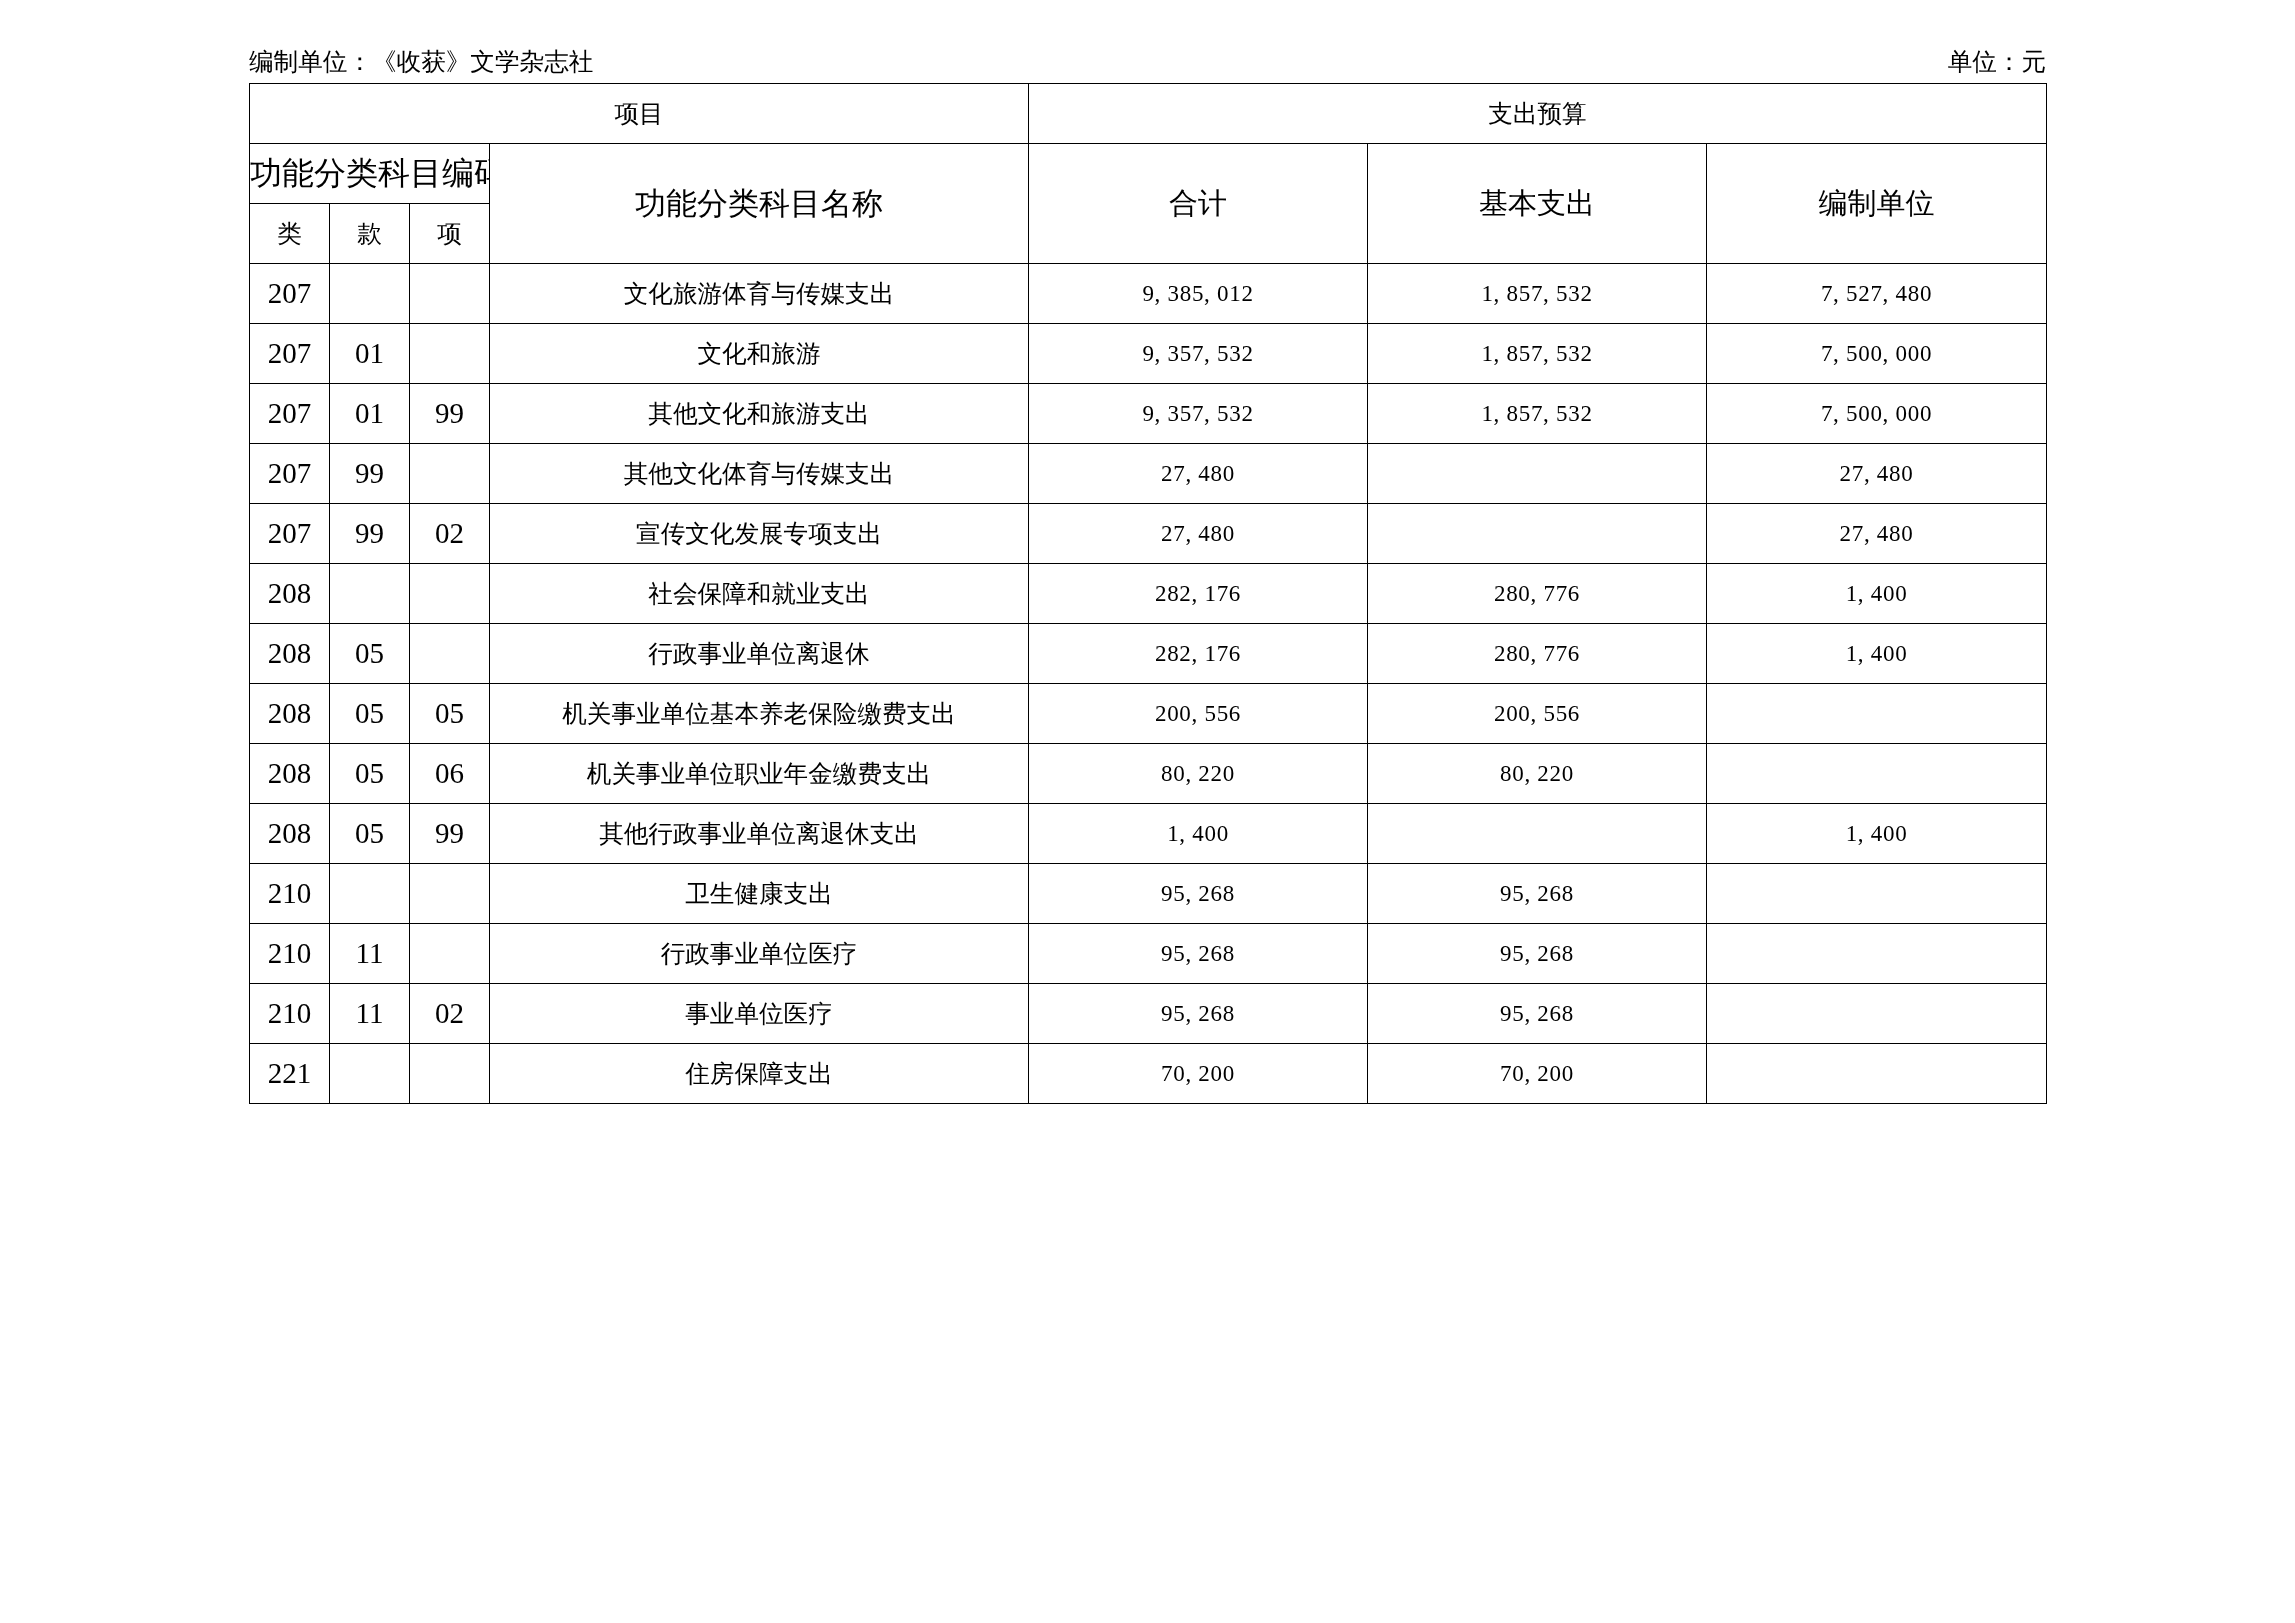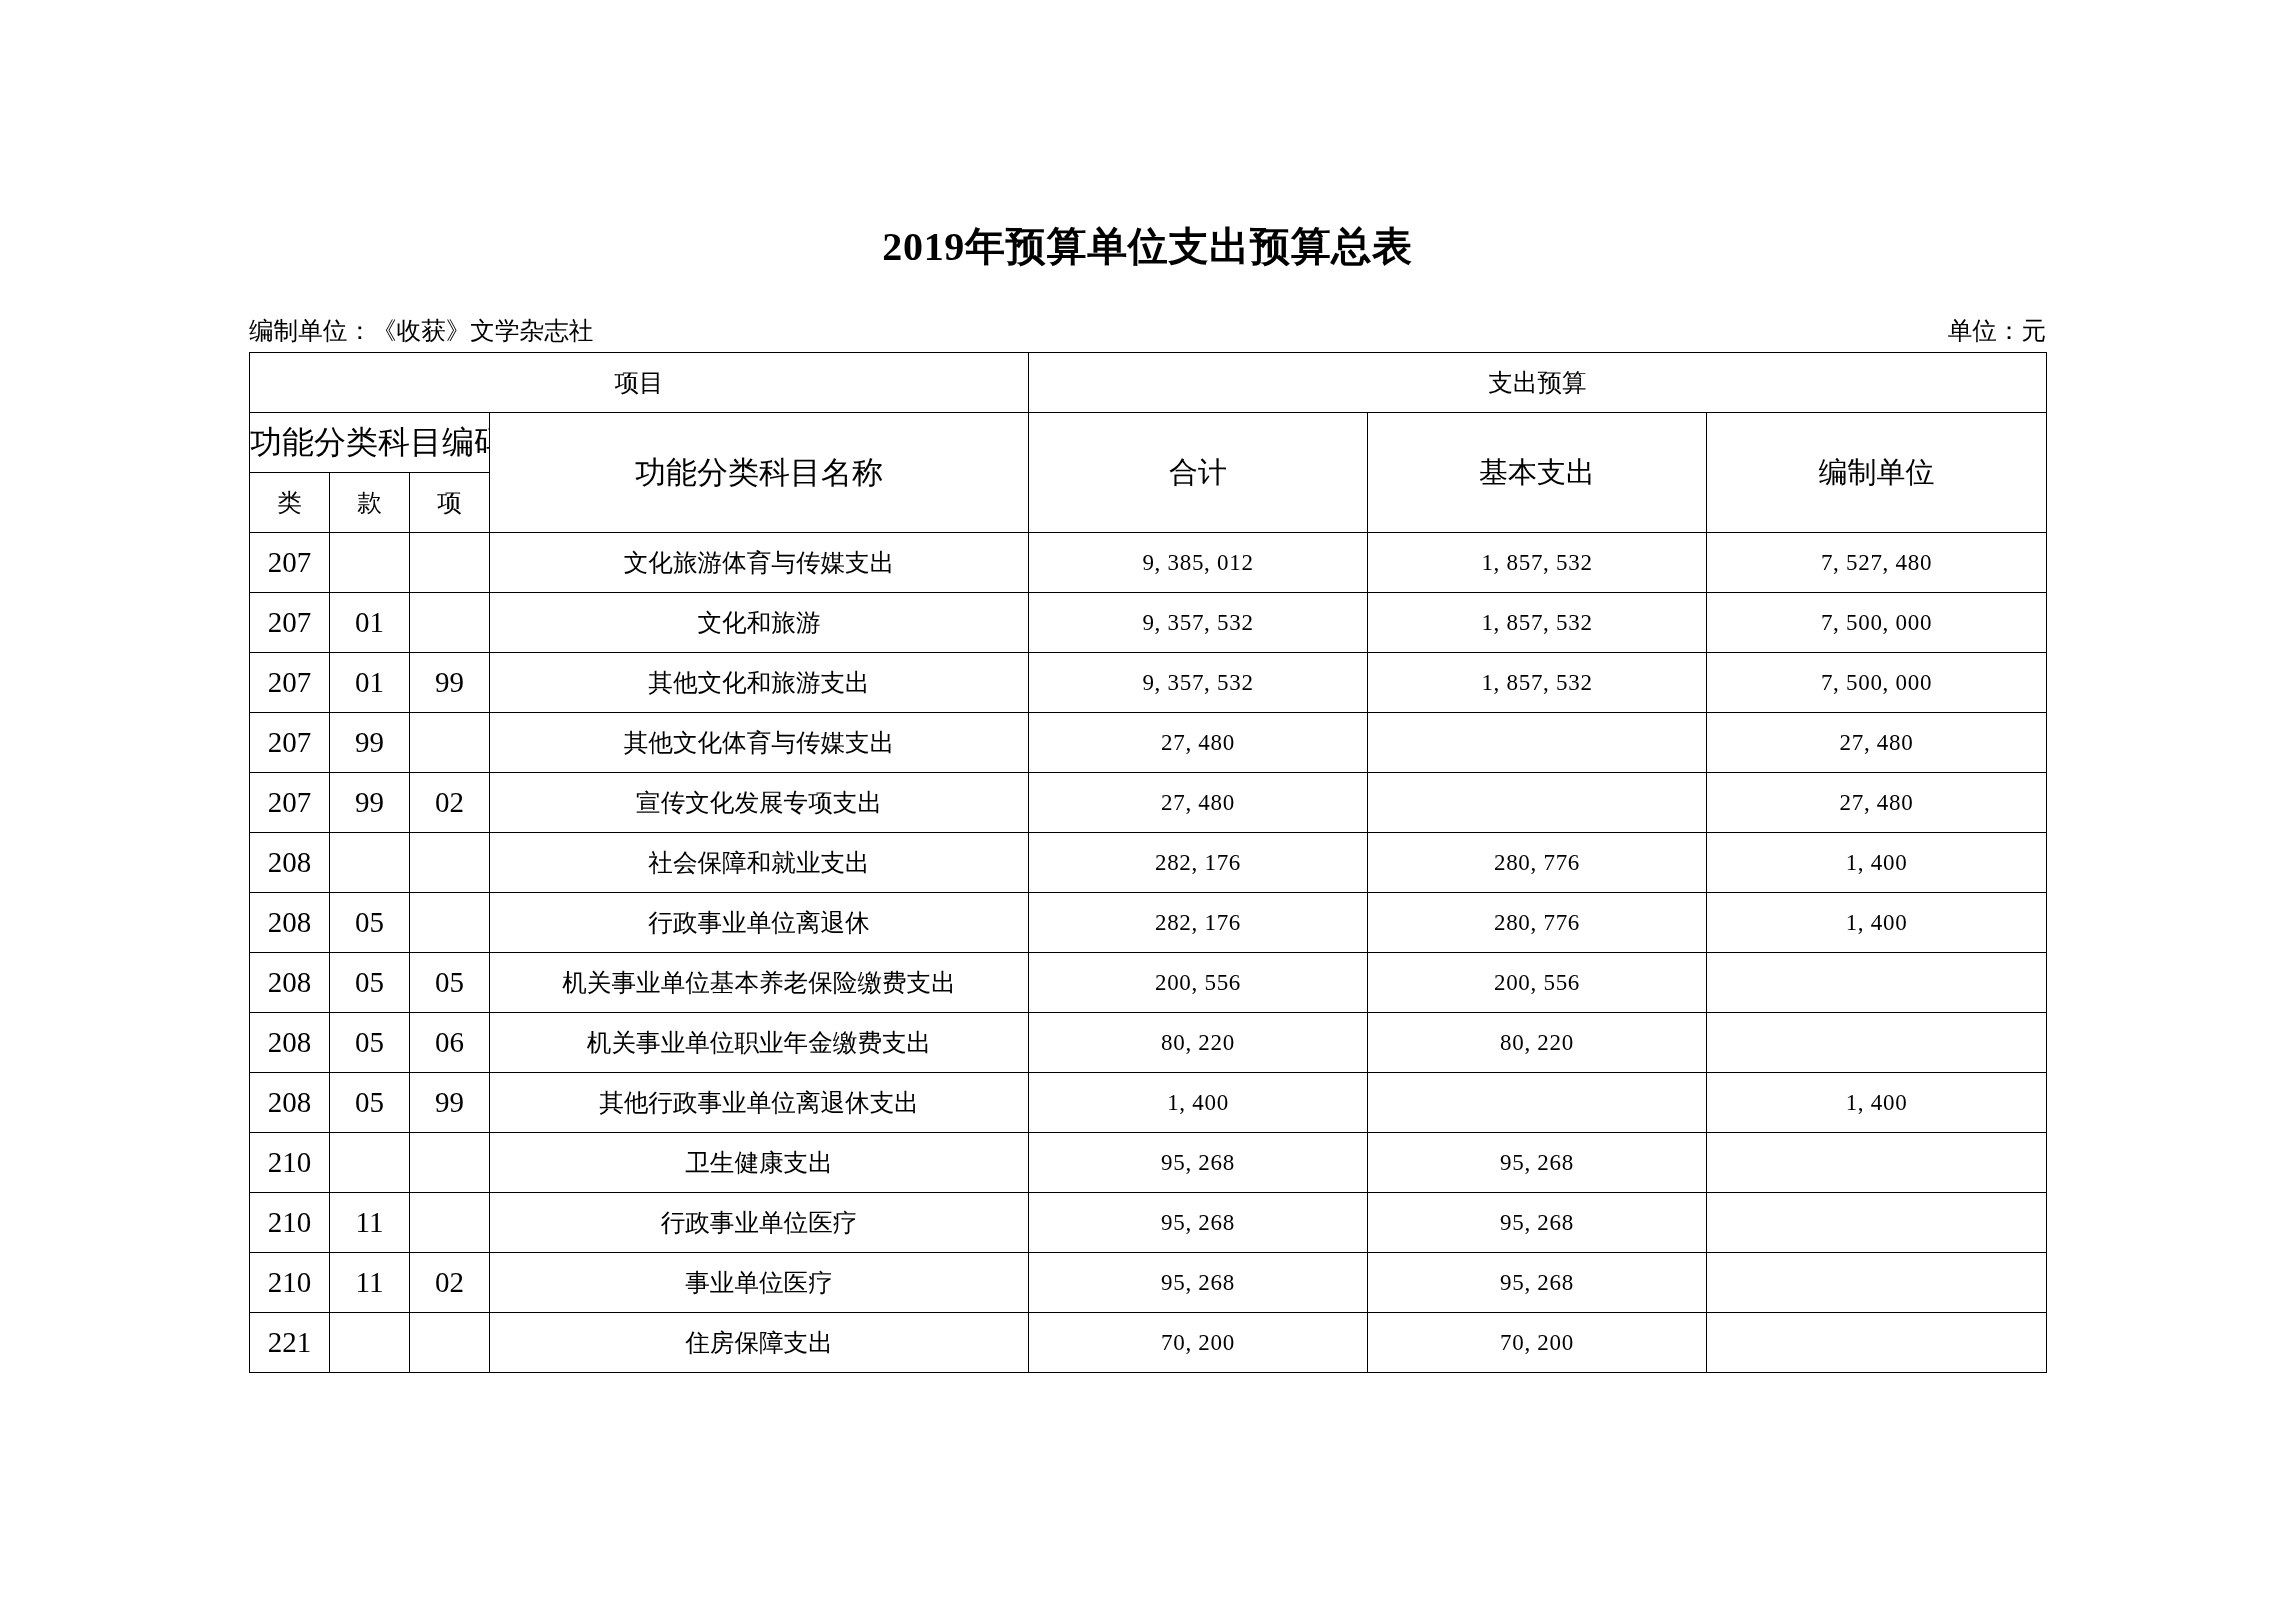--- a/index.html
+++ b/index.html
@@ -103,21 +103,20 @@
   col.c-name  { width: 539px; }
   col.c-total { width: 339px; }
   col.c-basic { width: 339px; }
   col.c-proj  { width: 340px; }
 </style>
 </head>
 <body>
 
 <div class="page">
 
-  <div class="doc-title">2019年预算单位支出预算总表</div>
 
   <div class="meta-row">
     <div class="meta-left">编制单位：《收获》文学杂志社</div>
     <div class="meta-right">单位：元</div>
   </div>
 
   <table class="budget">
     <colgroup>
       <col class="c-lei">
       <col class="c-kuan">

